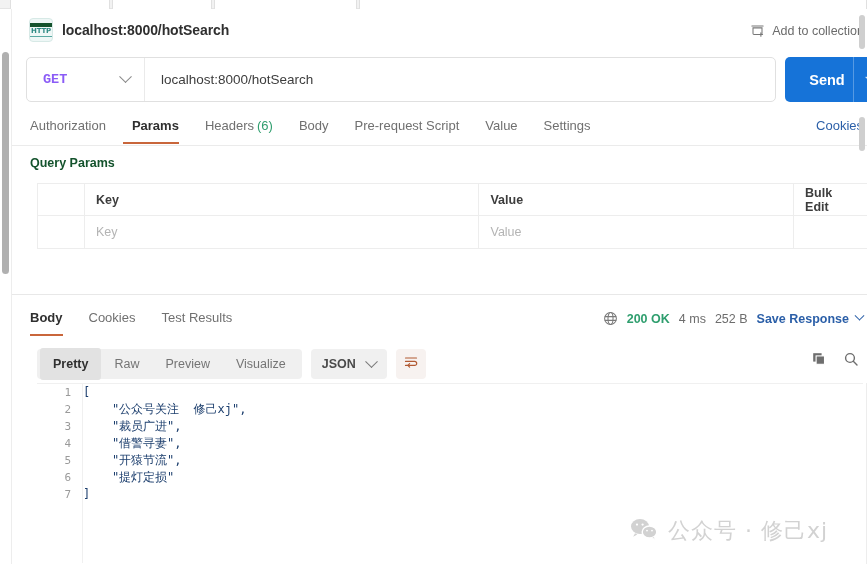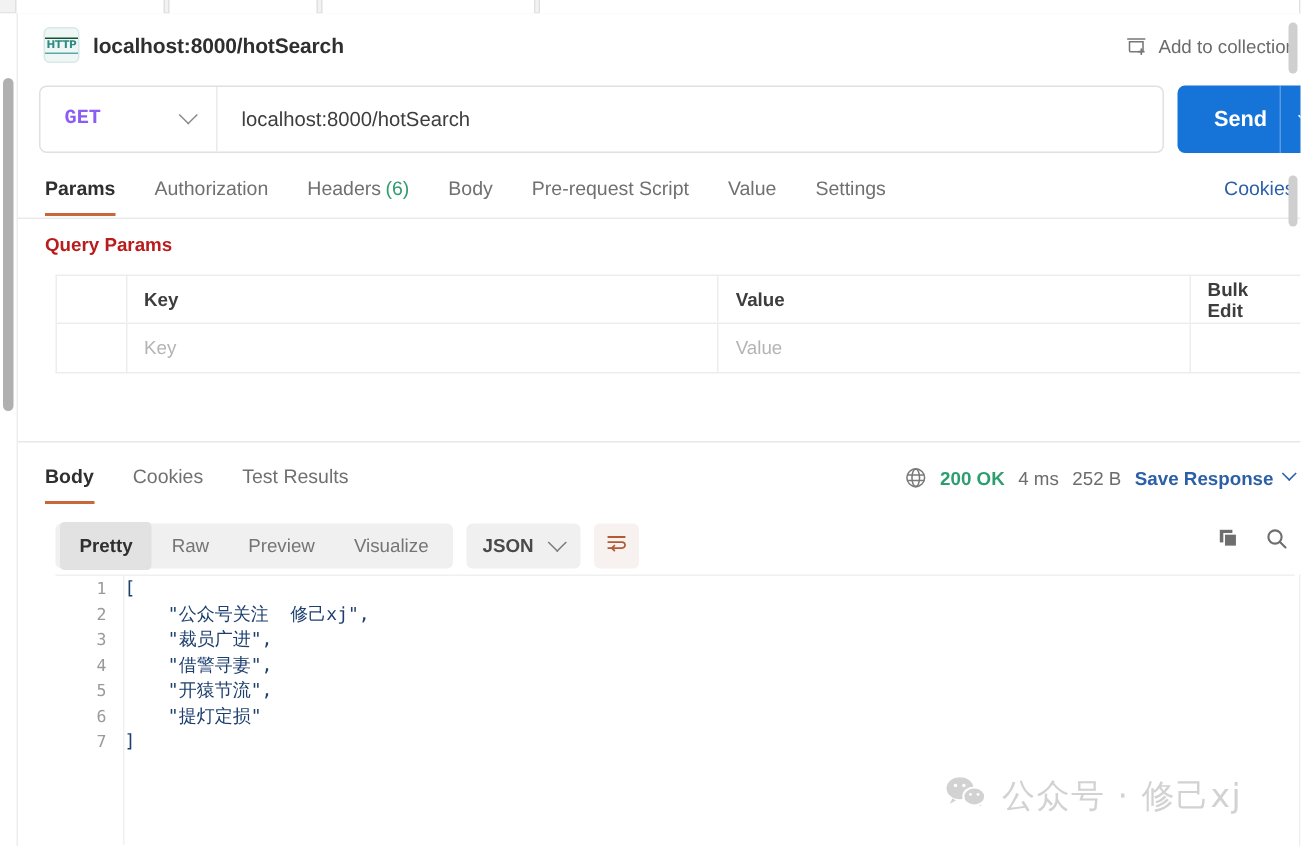--- a/index.html
+++ b/index.html
@@ -50,21 +50,21 @@
     position: absolute; left: 0; top: 0; width: 855px; height: 44px;
   }
   .http-icon {
     position: absolute; left: 17px; top: 9px; width: 24px; height: 24px;
     background: #eef7f6; border: 1px solid #d7e9e6; border-radius: 4px;
     display: flex; align-items: center; justify-content: center;
   }
   .http-icon .lbl {
     font-family: "DejaVu Sans", sans-serif; font-size: 7px; font-weight: bold;
     color: #2f8a84; letter-spacing: -0.2px;
-    border-top: 1px solid #14532d; border-bottom: 1px solid #5aa9a3;
+    border-top: 4px solid #14532d; border-bottom: 1px solid #5aa9a3;
     line-height: 9px; padding: 0 1px;
   }
   .req-title {
     position: absolute; left: 50px; top: 13px;
     font-size: 14px; font-weight: bold; color: #2f2f2f; letter-spacing: -0.1px;
   }
   .add-collection {
     position: absolute; right: 3px; top: 14px;
     display: flex; align-items: center; gap: 7px;
     font-size: 12.5px; color: #6b6b6b; cursor: pointer;
@@ -123,21 +123,21 @@
     content: ""; position: absolute; left: 4px; right: 13px; bottom: 0;
     height: 2px; background: #c9663b;
   }
   .rtab .cnt { color: #2f9e6e; font-weight: normal; margin-left: 3px; }
   .cookies-link {
     position: absolute; right: 4px; top: 5px; font-size: 13px; color: #2b5fa8; cursor: pointer;
   }
 
   
   .qp-title {
-    position: absolute; left: 18px; top: 147px; font-size: 12.5px; font-weight: bold; color: #b91c1c;
+    position: absolute; left: 18px; top: 147px; font-size: 12.5px; font-weight: bold; color: #14532d;
   }
   .ptable {
     position: absolute; left: 25px; top: 174px; width: 830px;
     border: 1px solid #ededed; border-right: none;
   }
   .ptable .row { display: flex; height: 32px; }
   .ptable .row.head { border-bottom: 1px solid #ededed; }
   .ptable .cell { display: flex; align-items: center; padding: 0 11px; font-size: 12.5px; }
   .c-check { width: 47px; border-right: 1px solid #ededed; }
   .c-key   { width: 395px; border-right: 1px solid #ededed; }
@@ -270,25 +270,25 @@
       <input class="url-input" type="text" value="localhost:8000/hotSearch" style="">
     </div>
     <div class="send-btn">
       <span class="s-label">Send</span>
       <span class="s-div"></span>
       <span class="s-chev"></span>
     </div>
 
     <div class="req-tabs">
       <div class="tablist">
+        <div class="rtab">
+          <span>Authorization</span>
+        </div>
         <div class="rtab active">
           <span>Params</span>
-        </div>
-        <div class="rtab">
-          <span>Authorization</span>
         </div>
         <div class="rtab">
           <span>Headers</span><span class="cnt">(6)</span>
         </div>
         <div class="rtab">
           <span>Body</span>
         </div>
         <div class="rtab">
           <span>Pre-request Script</span>
         </div>

